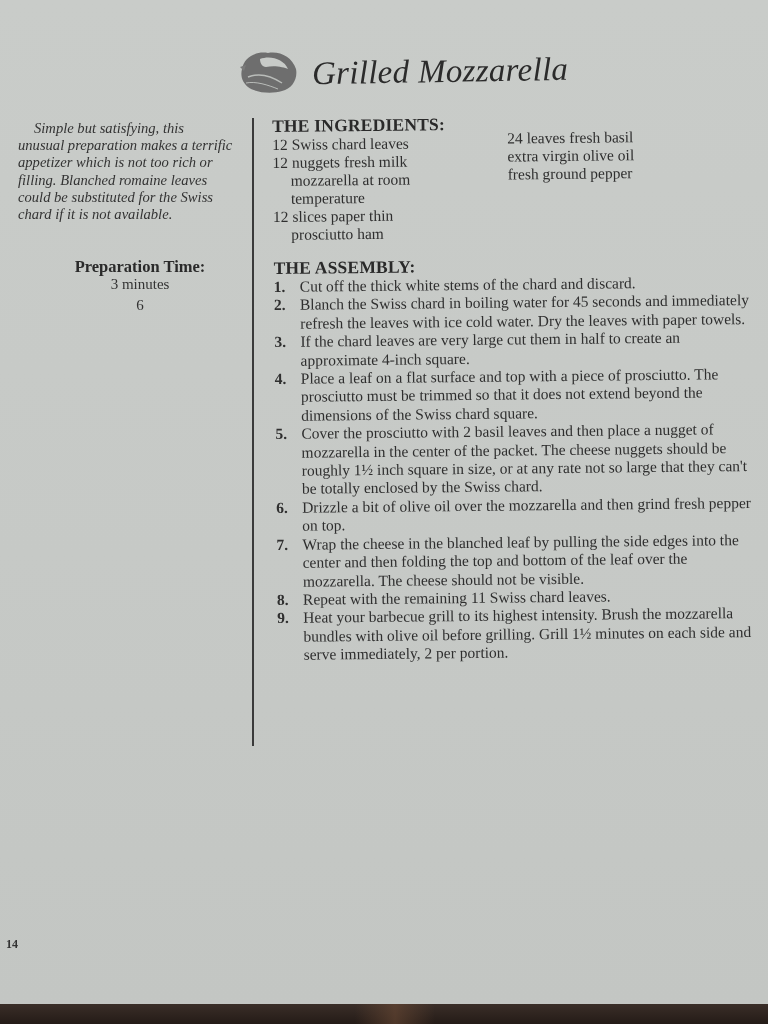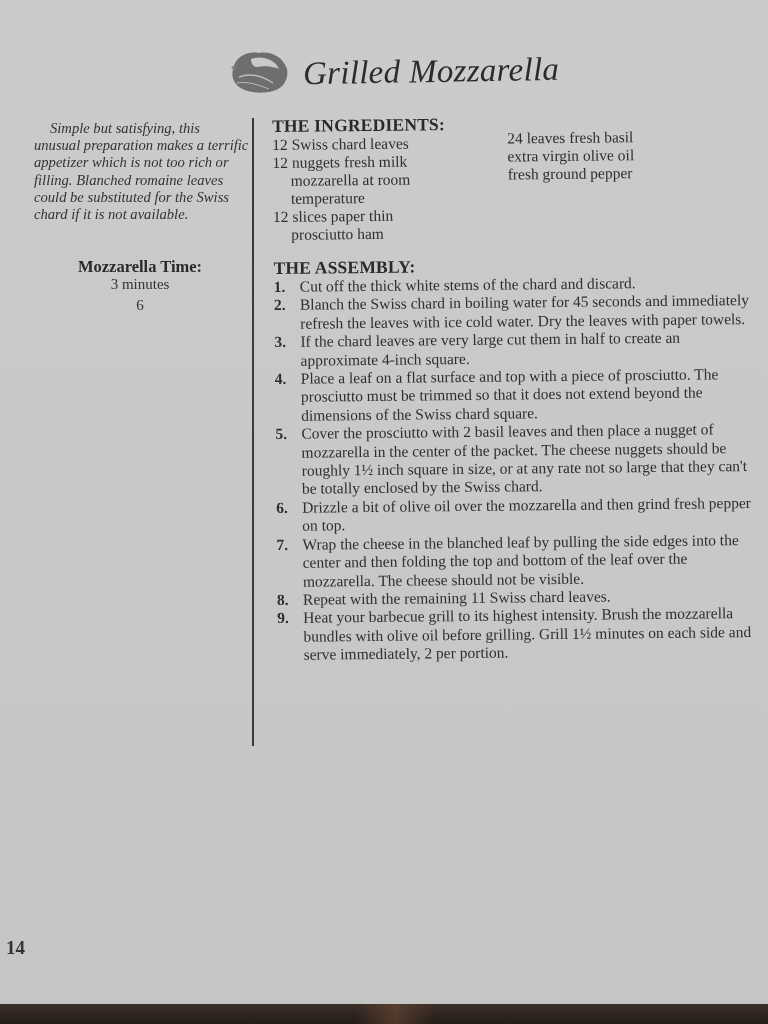--- a/index.html
+++ b/index.html
@@ -16,35 +16,34 @@
   .table-edge {
     position:absolute; left:0; top:1004px; width:768px; height:20px;
     background:linear-gradient(180deg,#3a2e28 0%,#241b17 100%);
   }
   .table-edge .wood {
     position:absolute; left:355px; top:0; width:80px; height:20px;
     background:linear-gradient(90deg,rgba(0,0,0,0),#6b4a35,rgba(0,0,0,0));
     opacity:.6;
   }
   .title-wrap {
-    position:absolute; left:229px; top:46px; height:50px;
+    position:absolute; left:238px; top:46px; height:50px;
     display:flex; align-items:center;text-align:right;
   }
   .shell-icon { width:62px; height:48px; margin-right:12px; }
   .title {
     font-family:"Liberation Serif", serif; font-style:italic;
     font-size:33px; color:#2b2b2b; letter-spacing:.3px;
     transform:rotate(-1deg);
   }
   .intro {
     position:absolute; left:18px; top:120px; width:215px;
     font-family:"Liberation Serif", serif; font-style:italic;
     font-size:14.6px; line-height:17.2px; color:#333;
     text-indent:16px;
-    margin-left:16px;
   }
   .meta { position:absolute; left:40px; top:257px; width:200px; text-align:center;
     font-family:"Liberation Serif", serif; }
   .meta .lbl { font-weight:bold; font-size:16.5px; line-height:19px; color:#2a2a2a; }
   .meta .val { font-size:15px; line-height:17px; margin-bottom:4px; color:#333; }
   .divider {
     position:absolute; left:252px; top:118px; width:2px; height:628px;
     background:#3a3a3a;
   }
   .right { position:absolute; left:272px; top:116px; width:480px;
@@ -54,42 +53,42 @@
   .ing-col1 { width:235px; }
   .ing-col2 { padding-top:0; margin-top:-6px; }
   .ing { font-size:15.5px; line-height:18px; color:#2f2f2f; padding-left:18px; text-indent:-18px; }
   .ing-col2 .ing { padding-left:0; text-indent:0; }
   .assembly { margin-top:14px; }
   .steps { margin:0; padding:0; list-style:none; }
   .step { display:flex; font-size:15.5px; line-height:18.4px; color:#2f2f2f; }
   .step .num { width:26px; flex:none; font-weight:bold; }
   .step .txt { flex:1; width:450px; }
   .page-num { position:absolute; left:6px; top:937px; font-family:"Liberation Serif", serif;
-    font-size:19px; font-weight:bold; color:#333; }
+    font-size:12px; font-weight:bold; color:#333; }
 </style>
 </head>
 <body>
 
 <div class="page">
 
   <div class="title-wrap">
     <svg class="shell-icon" viewBox="0 0 62 48">
       <path d="M4 22 C6 10 18 4 30 6 C42 4 54 10 58 22 C60 32 54 42 44 44 C34 47 18 46 10 40 C5 36 2 30 4 22 Z" fill="#6e6e6e"></path>
       <path d="M22 12 C32 8 46 12 50 22 C46 20 36 18 28 20 C24 20 22 16 22 12 Z" fill="#c8cbc8"></path>
       <path d="M10 30 C20 26 32 28 44 36" stroke="#b9bcb9" stroke-width="1.5" fill="none"></path>
       <path d="M8 36 C18 34 30 38 40 42" stroke="#b9bcb9" stroke-width="1" fill="none"></path>
       <path d="M2 20 L8 18 L6 24 Z" fill="#7a7a7a"></path>
     </svg>
     <div class="title">Grilled Mozzarella</div>
   </div>
 
   <div class="intro">Simple but satisfying, this unusual preparation makes a terrific appetizer which is not too rich or filling. Blanched romaine leaves could be substituted for the Swiss chard if it is not available.</div>
 
   <div class="meta">
-    <div class="lbl">Mozzarella Time:</div>
+    <div class="lbl">Preparation Time:</div>
     <div class="val">3 minutes</div>
     <div class="val">6</div>
   </div>
 
   <div class="divider"></div>
 
   <div class="right">
     <div class="ing-cols">
       <div class="ing-col1">
         <div class="h">THE INGREDIENTS:</div>

